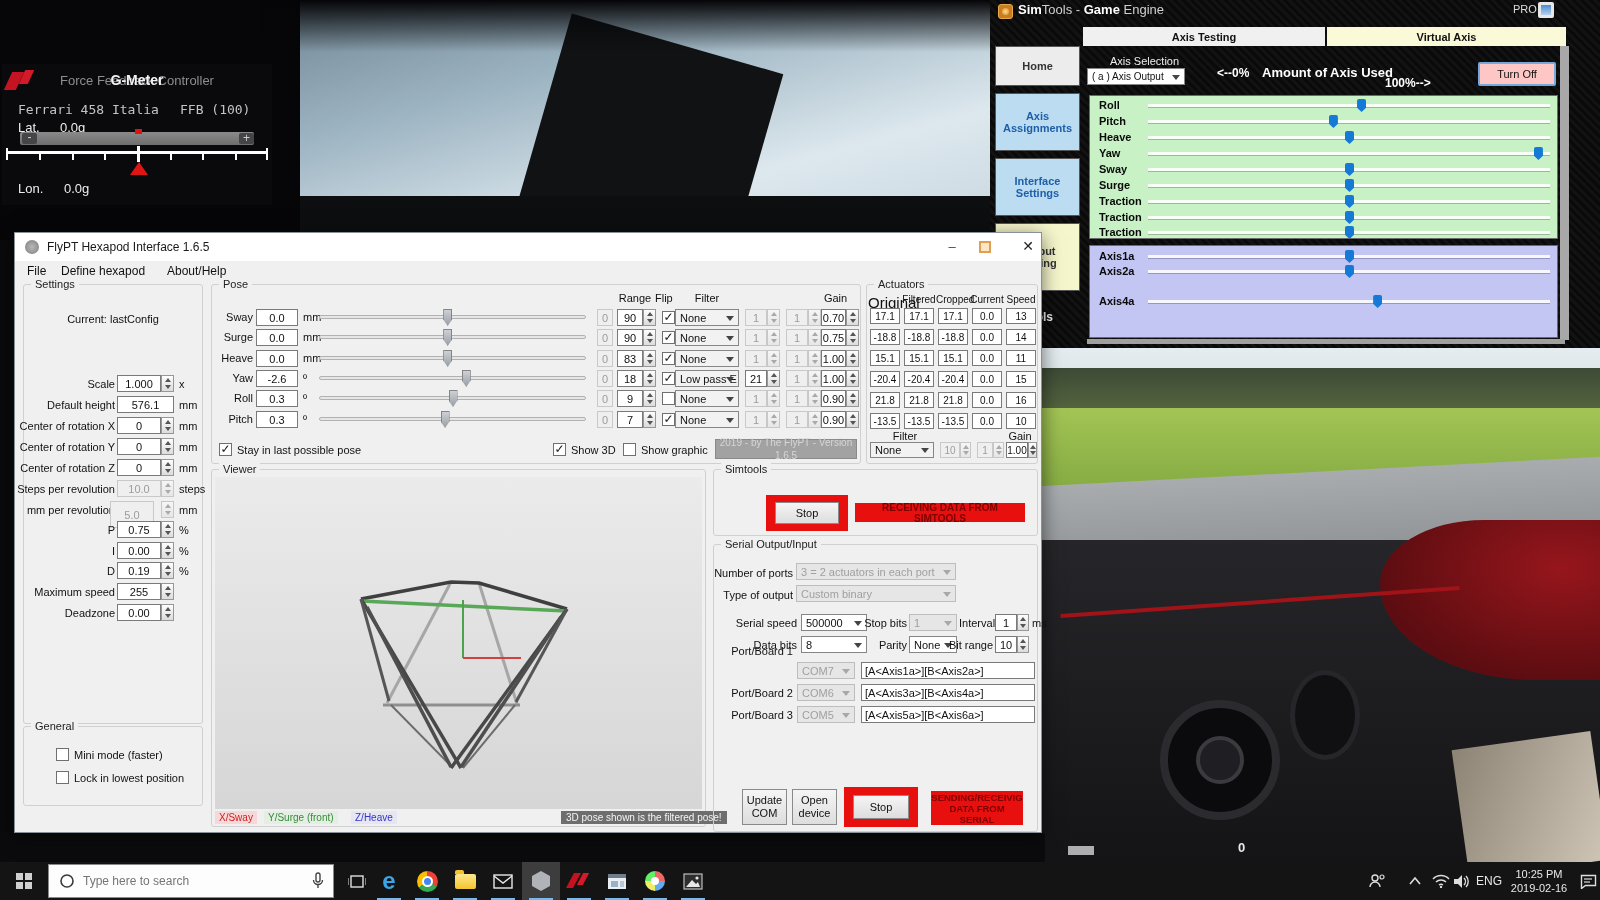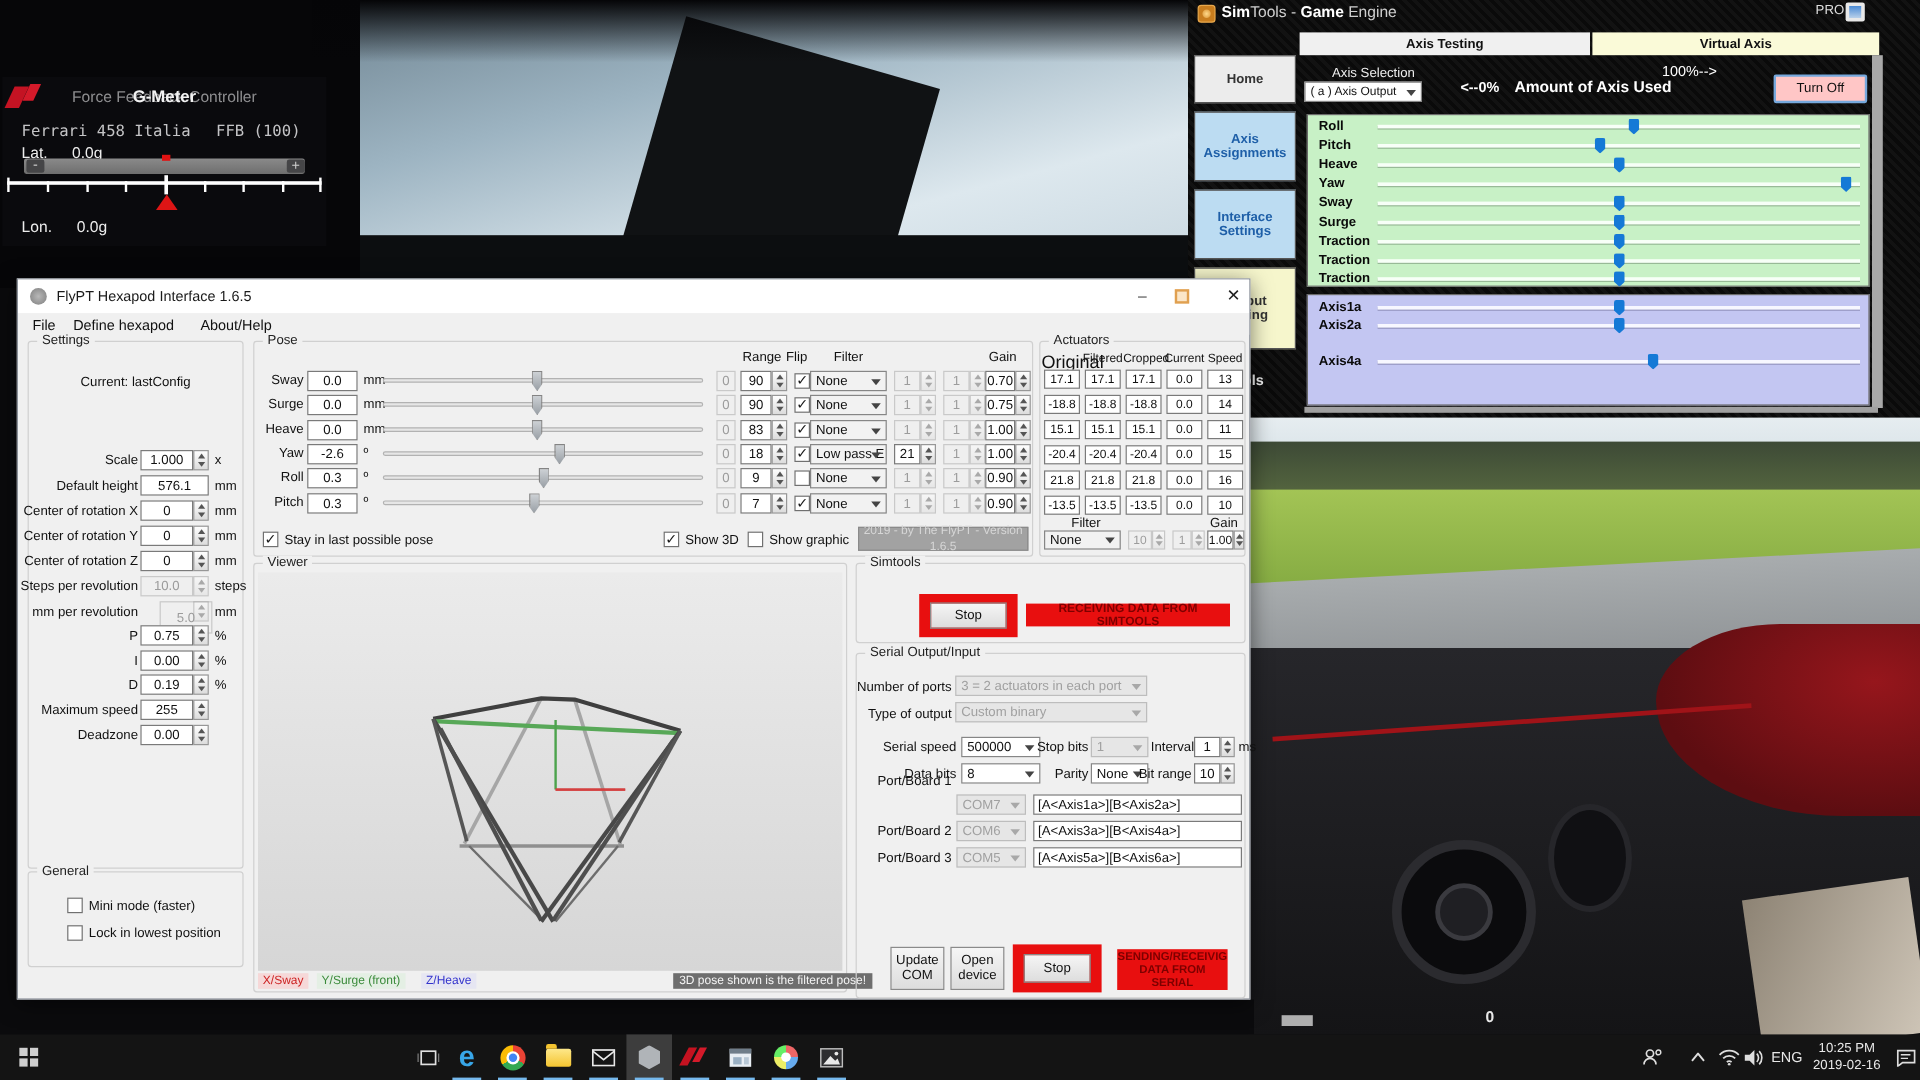--- a/index.html
+++ b/index.html
@@ -91,21 +91,21 @@
     <div class="abs" style="left:5px;top:158px;width:85px;height:58px;background:#bcdcf2;border:1px solid #555;font-size:11px;font-weight:bold;color:#1e5fa8;display:flex;align-items:center;justify-content:center;text-align:center;padding:0 10px">Interface Settings</div>
     <div class="abs" style="left:5px;top:223px;width:85px;height:68px;background:#f6f6cc;border:1px solid #555;font-size:11px;font-weight:bold;color:#333;display:flex;align-items:center;justify-content:center;text-align:center;padding:0 14px">Output Testing</div>
     <div class="abs" style="left:5px;top:298px;width:85px;height:38px;font-size:12px;font-weight:bold;color:#f0f0f0;display:flex;align-items:center;justify-content:center">Tools</div>
 
     <div class="abs" style="left:120px;top:55px;font-size:11px;color:#eee">Axis Selection</div>
     <div class="dd" style="left:97px;top:68px;width:98px;height:17px;background:#fff">
         <span style="font-size:10px">( a ) Axis Output</span>
       </div>
     <div class="abs" style="left:227px;top:66px;font-size:12px;font-weight:bold;color:#fff">&lt;--0%</div>
     <div class="abs" style="left:272px;top:65px;font-size:13px;font-weight:bold;color:#fff">Amount of Axis Used</div>
-    <div class="abs" style="left:395px;top:52px;font-size:12px;font-weight:normal;color:#fff">100%--&gt;</div>
+    <div class="abs" style="left:395px;top:76px;font-size:12px;font-weight:bold;color:#fff">100%--&gt;</div>
     <button class="abs" style="left:488px;top:62px;width:78px;height:24px;background:#ffc6c6;border:2px solid #76a8dc;border-radius:2px;font-size:11px;color:#111;font-family:inherit">Turn Off</button>
 
     <div class="abs" style="left:99px;top:95px;width:469px;height:144px;background:#c8f1c6;border:1px solid #6a6a6a">
       <div class="strow" style="top:2px">
           <span class="stlbl">Roll</span>
           <div class="strack">
             <div class="sthumb" style="left: 53%;"></div>
           </div>
         </div>
       <div class="strow" style="top:18px">
@@ -262,21 +262,21 @@
       </div>
     <div class="lbl" style="left:164px;top:229px">mm</div>
     <div class="lbl r" style="left:2px;top:250px;width:98px">Steps per revolution</div>
     <div class="vbox dis" style="left:102px;top:247px;width:44px;height:17px">10.0</div>
     <div class="spin dis" style="left:146px;top:247px;height:17px">
         <i class="up"></i>
         <i class="dn"></i>
       </div>
     <div class="lbl" style="left:164px;top:250px">steps</div>
     <div class="lbl r" style="left:2px;top:271px;width:98px">mm per revolution</div>
-    <div class="vbox dis" style="left:118px;top:268px;width:44px;height:27px">5.0</div>
+    <div class="vbox dis" style="left:95px;top:268px;width:44px;height:27px">5.0</div>
     <div class="spin dis" style="left:146px;top:268px;height:17px">
         <i class="up"></i>
         <i class="dn"></i>
       </div>
     <div class="lbl" style="left:164px;top:271px">mm</div>
     <div class="lbl r" style="left:10px;top:291px;width:90px">P</div>
     <div class="vbox" style="left:102px;top:288px;width:44px;height:17px">0.75</div>
     <div class="spin" style="left:146px;top:288px;height:17px">
         <i class="up"></i>
         <i class="dn"></i>
@@ -682,20 +682,31 @@
 
   <div id="taskbar" class="abs" style="left:0;top:862px;width:1600px;height:38px;background:#141414">
     <div class="tbicon" style="left:0;width:48px">
       <svg width="16" height="16">
           <rect x="0" y="0" width="7" height="7" fill="#cfcfcf"></rect>
           <rect x="9" y="0" width="7" height="7" fill="#cfcfcf"></rect>
           <rect x="0" y="9" width="7" height="7" fill="#cfcfcf"></rect>
           <rect x="9" y="9" width="7" height="7" fill="#cfcfcf"></rect>
         </svg>
     </div>
+    <div class="abs" style="left:48px;top:2px;width:286px;height:34px;background:#fdfdfd;border:1px solid #8a8a8a;display:flex;align-items:center">
+      <svg width="16" height="16" style="margin-left:10px">
+          <circle cx="8" cy="8" r="6" fill="none" stroke="#3a3a3a" stroke-width="1.6"></circle>
+        </svg>
+      <input style="border: none; outline: none; background: transparent; font-size: 12px; color: rgb(68, 68, 68); margin-left: 8px; width: 200px; font-family: &quot;Liberation Sans&quot;, sans-serif;" placeholder="Type here to search">
+      <svg width="14" height="18" style="margin-left:28px">
+          <rect x="5" y="1" width="4" height="9" rx="2" fill="none" stroke="#444" stroke-width="1.4"></rect>
+          <path d="M2.5 8 a4.5 4.5 0 0 0 9 0" fill="none" stroke="#444" stroke-width="1.4"></path>
+          <line x1="7" y1="13" x2="7" y2="16" stroke="#444" stroke-width="1.4"></line>
+        </svg>
+    </div>
     <div class="tbicon" style="left:338px">
       <svg width="18" height="16">
           <rect x="3" y="3" width="12" height="11" fill="none" stroke="#e0e0e0" stroke-width="1.4"></rect>
           <line x1="0" y1="5" x2="0" y2="12" stroke="#9a9a9a" stroke-width="1.6"></line>
           <line x1="18" y1="5" x2="18" y2="12" stroke="#9a9a9a" stroke-width="1.6"></line>
         </svg>
     </div>
     <div class="tbicon" style="left:370px">
         <span style="font-size:24px;font-weight:bold;color:#38a6e8;line-height:22px">e</span>
         <div class="runbar"></div>

